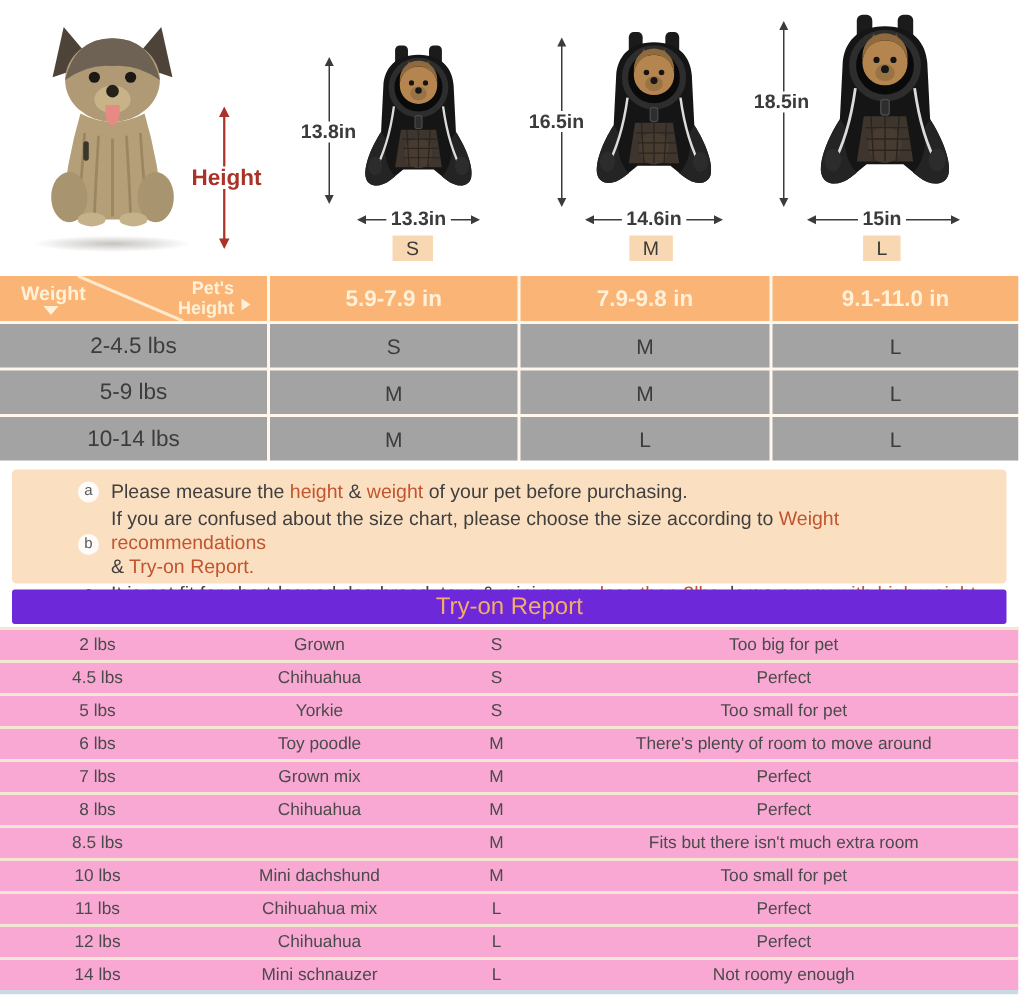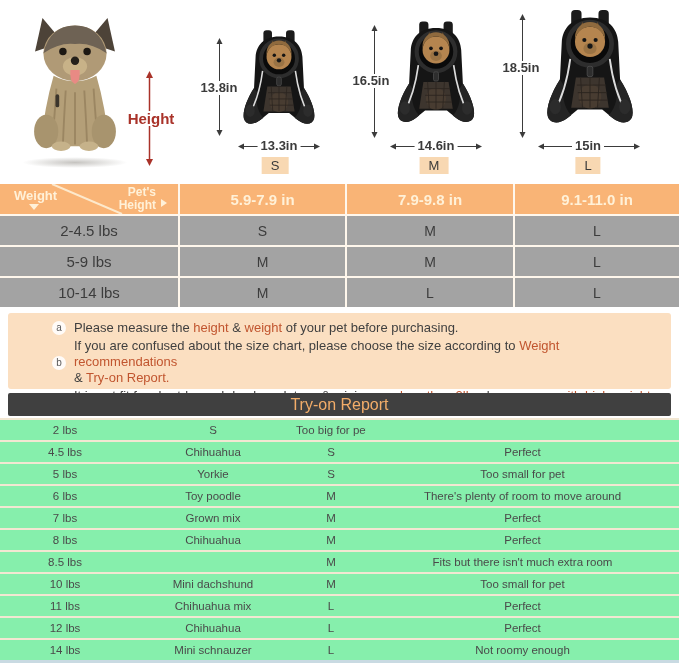--- a/index.html
+++ b/index.html
@@ -43,26 +43,26 @@
   .notes { position:absolute; left:8px; top:313px; width:663px; height:76px; background:#FBDFC1;
            border-radius:3px; padding-top:5px; }
   .note { display:flex; align-items:flex-start; margin:2px 16px 0 44px; font-size:13px;
           line-height:16px; color:#3F3F3F; }
   .note.center { align-items:center; }
   .marker { flex-shrink:0; width:14px; height:14px; border-radius:50%; background:rgba(255,255,255,.88);
             color:#5a5a5a; font-size:10px; line-height:14px; text-align:center; margin-top:1px; margin-right:8px; }
   .hl { color:#C1552F; }
 
   
-  .tryon-band { position:absolute; left:8px; top:393px; width:663px; height:23px; background:#404040;
+  .tryon-band { position:absolute; left:8px; top:393px; width:663px; height:23px; background:#6d28d9;
                 border-radius:2px; text-align:center; }
   .tryon-title { font-size:16px; color:#F3AD69; line-height:23px; }
   .tryon-table { position:absolute; left:0; top:418px; width:679px; }
   .tr-row { display:grid; grid-template-columns:130px 166px 70px 313px; height:22px;
-            border-top:2px solid #F2E7D2; background:#86efac; }
+            border-top:2px solid #F2E7D2; background:#f9a8d4; }
   .tr-row > div { font-size:11.5px; color:#4a4a4a; text-align:center; line-height:20px;
                   overflow:hidden; white-space:nowrap; }
   .bottom-strip { position:absolute; left:0; top:660px; width:679px; height:3px; background:#C9DAE2; }
 </style>
 </head>
 <body>
 
 <div class="canvas">
 
   <svg width="0" height="0" style="position:absolute" aria-hidden="true">
@@ -227,20 +227,21 @@
     </div>
   </div>
 
   <div class="tryon-band">
     <span class="tryon-title">Try-on Report</span>
   </div>
 
   <div class="tryon-table">
     <div class="tr-row">
       <div>2 lbs</div>
+      <div>Grown</div>
       <div>S</div>
       <div>Too big for pet</div>
     </div>
     <div class="tr-row">
       <div>4.5 lbs</div>
       <div>Chihuahua</div>
       <div>S</div>
       <div>Perfect</div>
     </div>
     <div class="tr-row">

